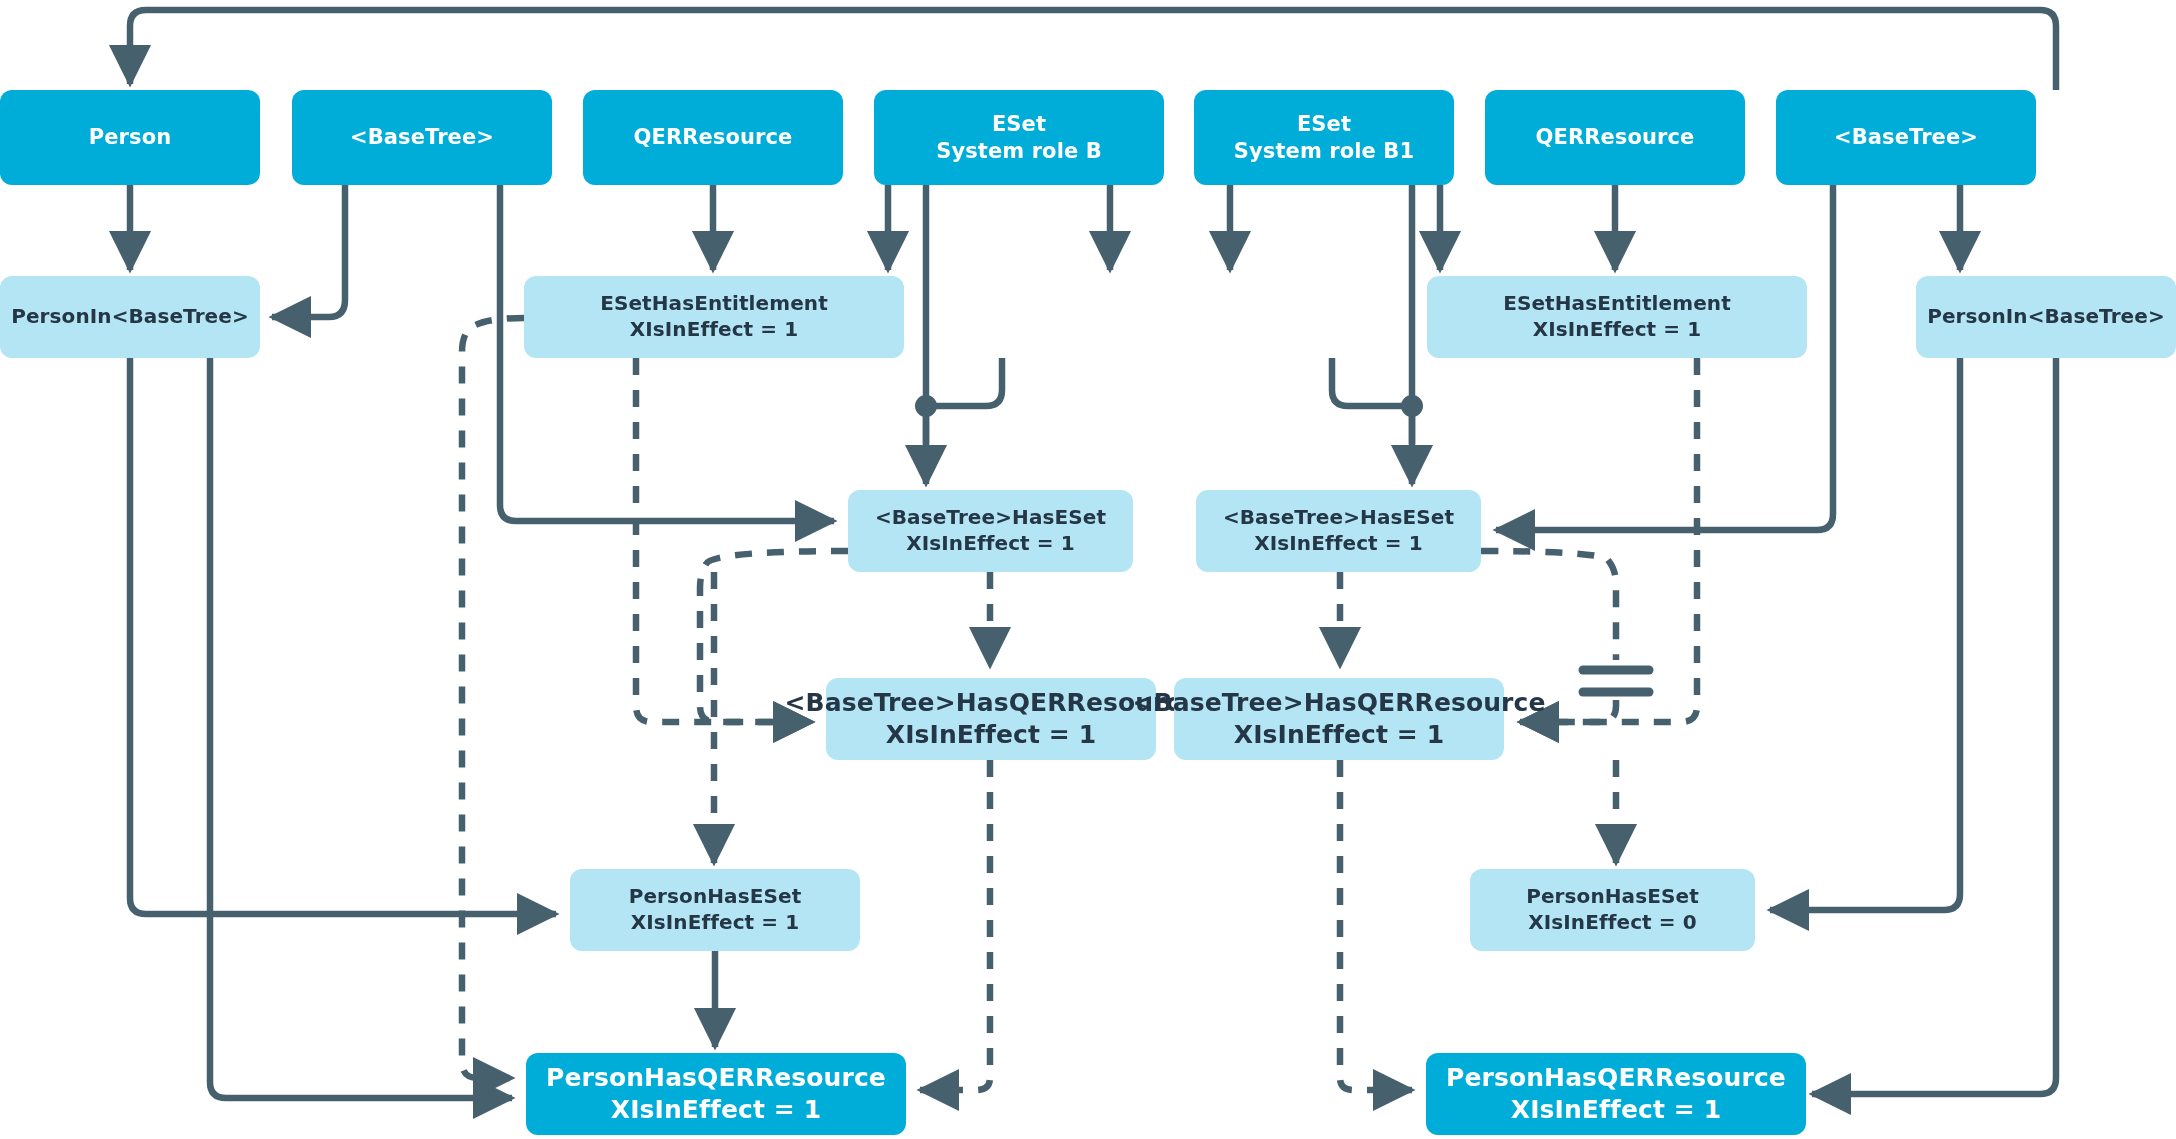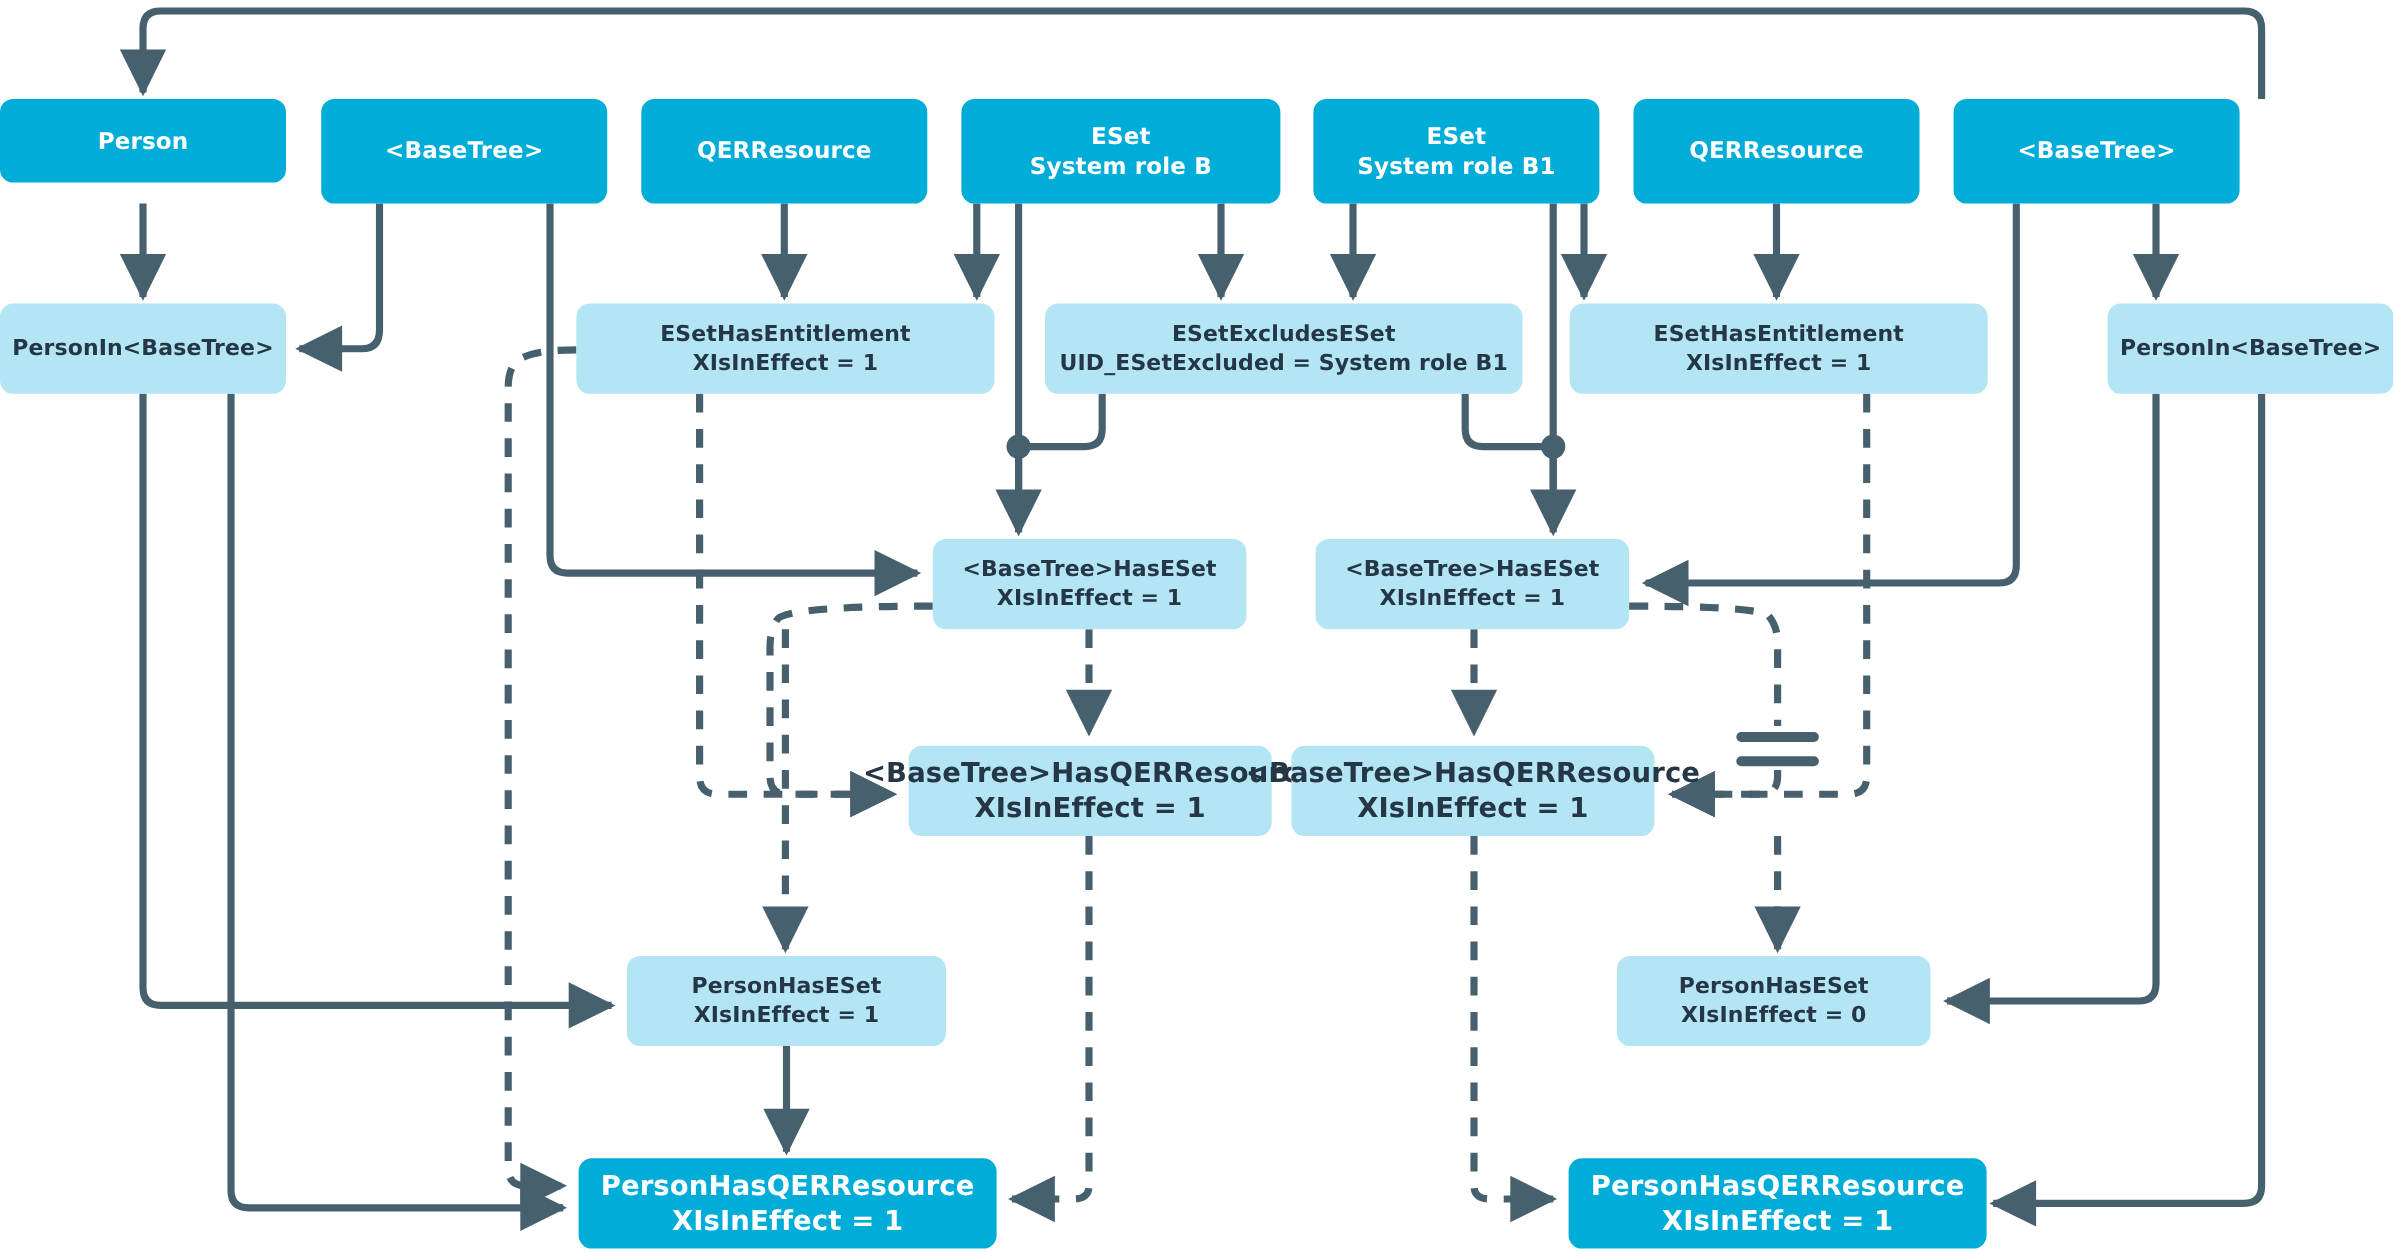--- a/index.html
+++ b/index.html
@@ -99,21 +99,21 @@
       <circle cx="926" cy="406" r="11"></circle>
       <circle cx="1412" cy="406" r="11"></circle>
     </g>
 
     <g stroke="#47606E" stroke-width="9" stroke-linecap="round">
       <line x1="1583" y1="670" x2="1649" y2="670"></line>
       <line x1="1583" y1="692" x2="1649" y2="692"></line>
     </g>
   </svg>
 
-  <div class="node dark" style="left:0px;top:90px;width:260px;height:76px;">
+  <div class="node dark" style="left:0px;top:90px;width:260px;height:95px;">
       <span class="lbl t-entity">Person</span>
     </div>
   <div class="node dark" style="left:292px;top:90px;width:260px;height:95px;">
       <span class="lbl t-entity">&lt;BaseTree&gt;</span>
     </div>
   <div class="node dark" style="left:583px;top:90px;width:260px;height:95px;">
       <span class="lbl t-entity">QERResource</span>
     </div>
   <div class="node dark" style="left:874px;top:90px;width:290px;height:95px;">
       <span class="lbl t-entity">ESet
@@ -129,24 +129,20 @@
   <div class="node dark" style="left:1776px;top:90px;width:260px;height:95px;">
       <span class="lbl t-entity">&lt;BaseTree&gt;</span>
     </div>
 
   <div class="node light" style="left:0px;top:276px;width:260px;height:82px;">
       <span class="lbl t-rel">PersonIn&lt;BaseTree&gt;</span>
     </div>
   <div class="node light" style="left:524px;top:276px;width:380px;height:82px;">
       <span class="lbl t-rel">ESetHasEntitlement
 XIsInEffect = 1</span>
-    </div>
-  <div class="node light" style="left:950px;top:276px;width:434px;height:82px;">
-      <span class="lbl t-rel">ESetExcludesESet
-UID_ESetExcluded = System role B1</span>
     </div>
   <div class="node light" style="left:1427px;top:276px;width:380px;height:82px;">
       <span class="lbl t-rel">ESetHasEntitlement
 XIsInEffect = 1</span>
     </div>
   <div class="node light" style="left:1916px;top:276px;width:260px;height:82px;">
       <span class="lbl t-rel">PersonIn&lt;BaseTree&gt;</span>
     </div>
 
   <div class="node light" style="left:848px;top:490px;width:285px;height:82px;">

